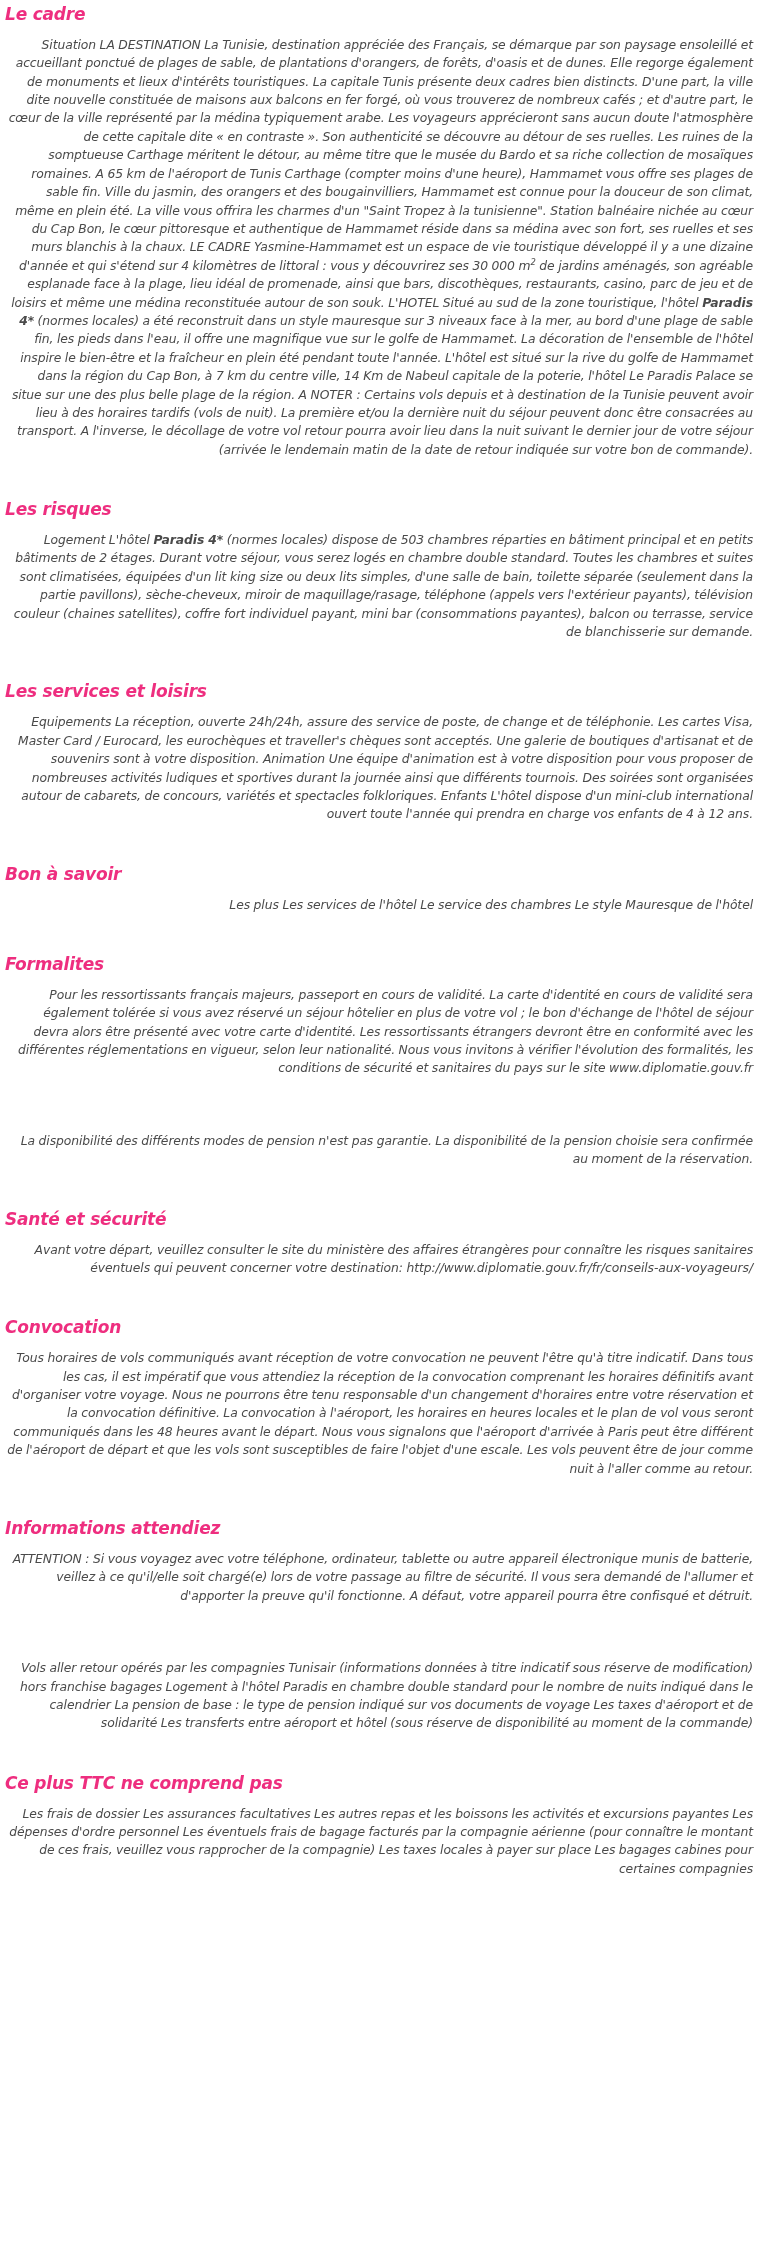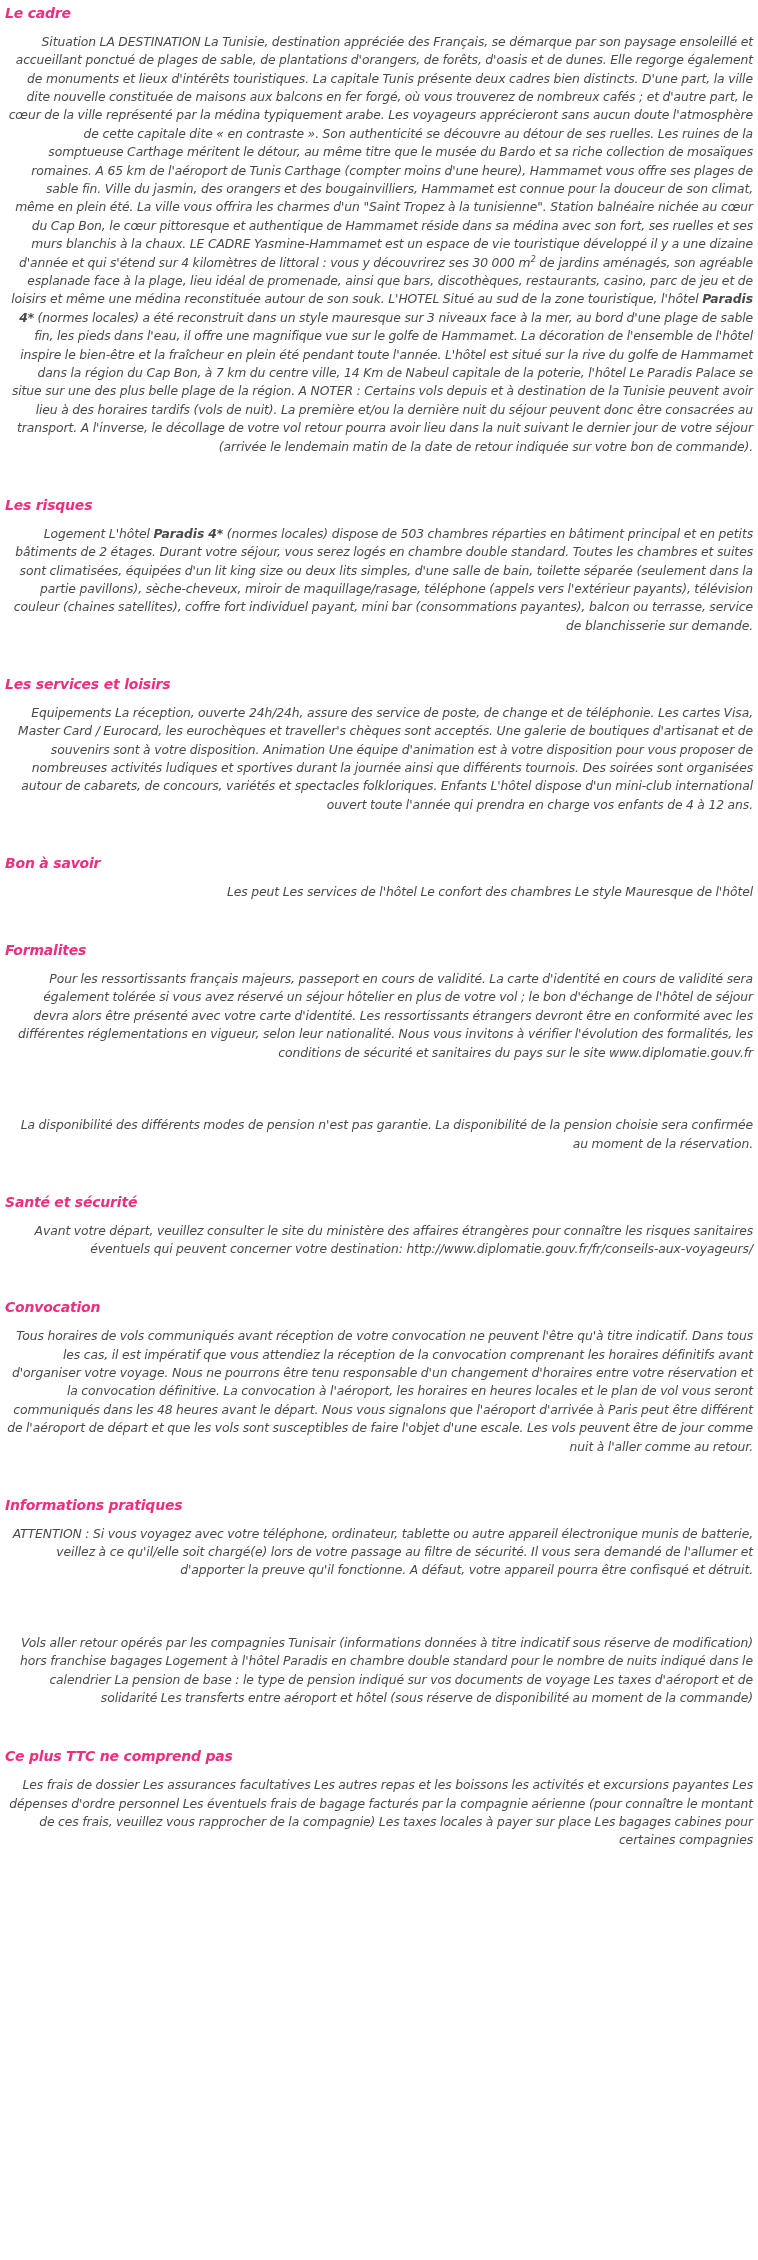--- a/index.html
+++ b/index.html
@@ -18,21 +18,21 @@
     padding: 0 5px 6px 5px;
     background: #ffffff;
   }
   .section {
     margin: 0;
   }
   h2.section-title {
     font-family: "DejaVu Sans", sans-serif;
     font-style: italic;
     font-weight: bold;
-    font-size: 14px;
+    font-size: 17px;
     line-height: 1.05;
     letter-spacing: -0.2px;
     color: #ee2e7f;
     margin: 0;
     padding: 0;
     white-space: nowrap;
   }
   p.body-text {
     font-family: "DejaVu Sans", sans-serif;
     font-style: italic;
@@ -86,21 +86,21 @@
     <h2 class="section-title">Les services et loisirs</h2>
     <div class="title-gap"></div>
     <p class="body-text">Equipements La réception, ouverte 24h/24h, assure des service de poste, de change et de téléphonie. Les cartes Visa, Master Card / Eurocard, les eurochèques et traveller's chèques sont acceptés. Une galerie de boutiques d'artisanat et de souvenirs sont à votre disposition. Animation Une équipe d'animation est à votre disposition pour vous proposer de nombreuses activités ludiques et sportives durant la journée ainsi que différents tournois. Des soirées sont organisées autour de cabarets, de concours, variétés et spectacles folkloriques. Enfants L'hôtel dispose d'un mini-club international ouvert toute l'année qui prendra en charge vos enfants de 4 à 12 ans.</p>
   </div>
 
   <div class="sec-gap-lg"></div>
 
   <div class="section">
     <h2 class="section-title">Bon à savoir</h2>
     <div class="title-gap"></div>
-    <p class="body-text">Les peut Les services de l'hôtel Le confort des chambres Le style Mauresque de l'hôtel</p>
+    <p class="body-text">Les plus Les services de l'hôtel Le service des chambres Le style Mauresque de l'hôtel</p>
   </div>
 
   <div class="sec-gap-lg"></div>
 
   <div class="section">
     <h2 class="section-title">Formalites</h2>
     <div class="title-gap"></div>
     <p class="body-text">Pour les ressortissants français majeurs, passeport en cours de validité. La carte d'identité en cours de validité sera également tolérée si vous avez réservé un séjour hôtelier en plus de votre vol ; le bon d'échange de l'hôtel de séjour devra alors être présenté avec votre carte d'identité. Les ressortissants étrangers devront être en conformité avec les différentes réglementations en vigueur, selon leur nationalité. Nous vous invitons à vérifier l'évolution des formalités, les conditions de sécurité et sanitaires du pays sur le site www.diplomatie.gouv.fr</p>
   </div>
 
@@ -123,21 +123,21 @@
 
   <div class="section">
     <h2 class="section-title">Convocation</h2>
     <div class="title-gap"></div>
     <p class="body-text">Tous horaires de vols communiqués avant réception de votre convocation ne peuvent l'être qu'à titre indicatif. Dans tous les cas, il est impératif que vous attendiez la réception de la convocation comprenant les horaires définitifs avant d'organiser votre voyage. Nous ne pourrons être tenu responsable d'un changement d'horaires entre votre réservation et la convocation définitive. La convocation à l'aéroport, les horaires en heures locales et le plan de vol vous seront communiqués dans les 48 heures avant le départ. Nous vous signalons que l'aéroport d'arrivée à Paris peut être différent de l'aéroport de départ et que les vols sont susceptibles de faire l'objet d'une escale. Les vols peuvent être de jour comme nuit à l'aller comme au retour.</p>
   </div>
 
   <div class="sec-gap-lg"></div>
 
   <div class="section">
-    <h2 class="section-title">Informations pratiques</h2>
+    <h2 class="section-title">Informations attendiez</h2>
     <div class="title-gap"></div>
     <p class="body-text">ATTENTION : Si vous voyagez avec votre téléphone, ordinateur, tablette ou autre appareil électronique munis de batterie, veillez à ce qu'il/elle soit chargé(e) lors de votre passage au filtre de sécurité. Il vous sera demandé de l'allumer et d'apporter la preuve qu'il fonctionne. A défaut, votre appareil pourra être confisqué et détruit.</p>
   </div>
 
   <div class="sec-gap-lg"></div>
 
   <div class="section">
     <div class="title-gap"></div>
     <p class="body-text">Vols aller retour opérés par les compagnies Tunisair (informations données à titre indicatif sous réserve de modification) hors franchise bagages Logement à l'hôtel Paradis en chambre double standard pour le nombre de nuits indiqué dans le calendrier La pension de base : le type de pension indiqué sur vos documents de voyage Les taxes d'aéroport et de solidarité Les transferts entre aéroport et hôtel (sous réserve de disponibilité au moment de la commande)</p>
   </div>

